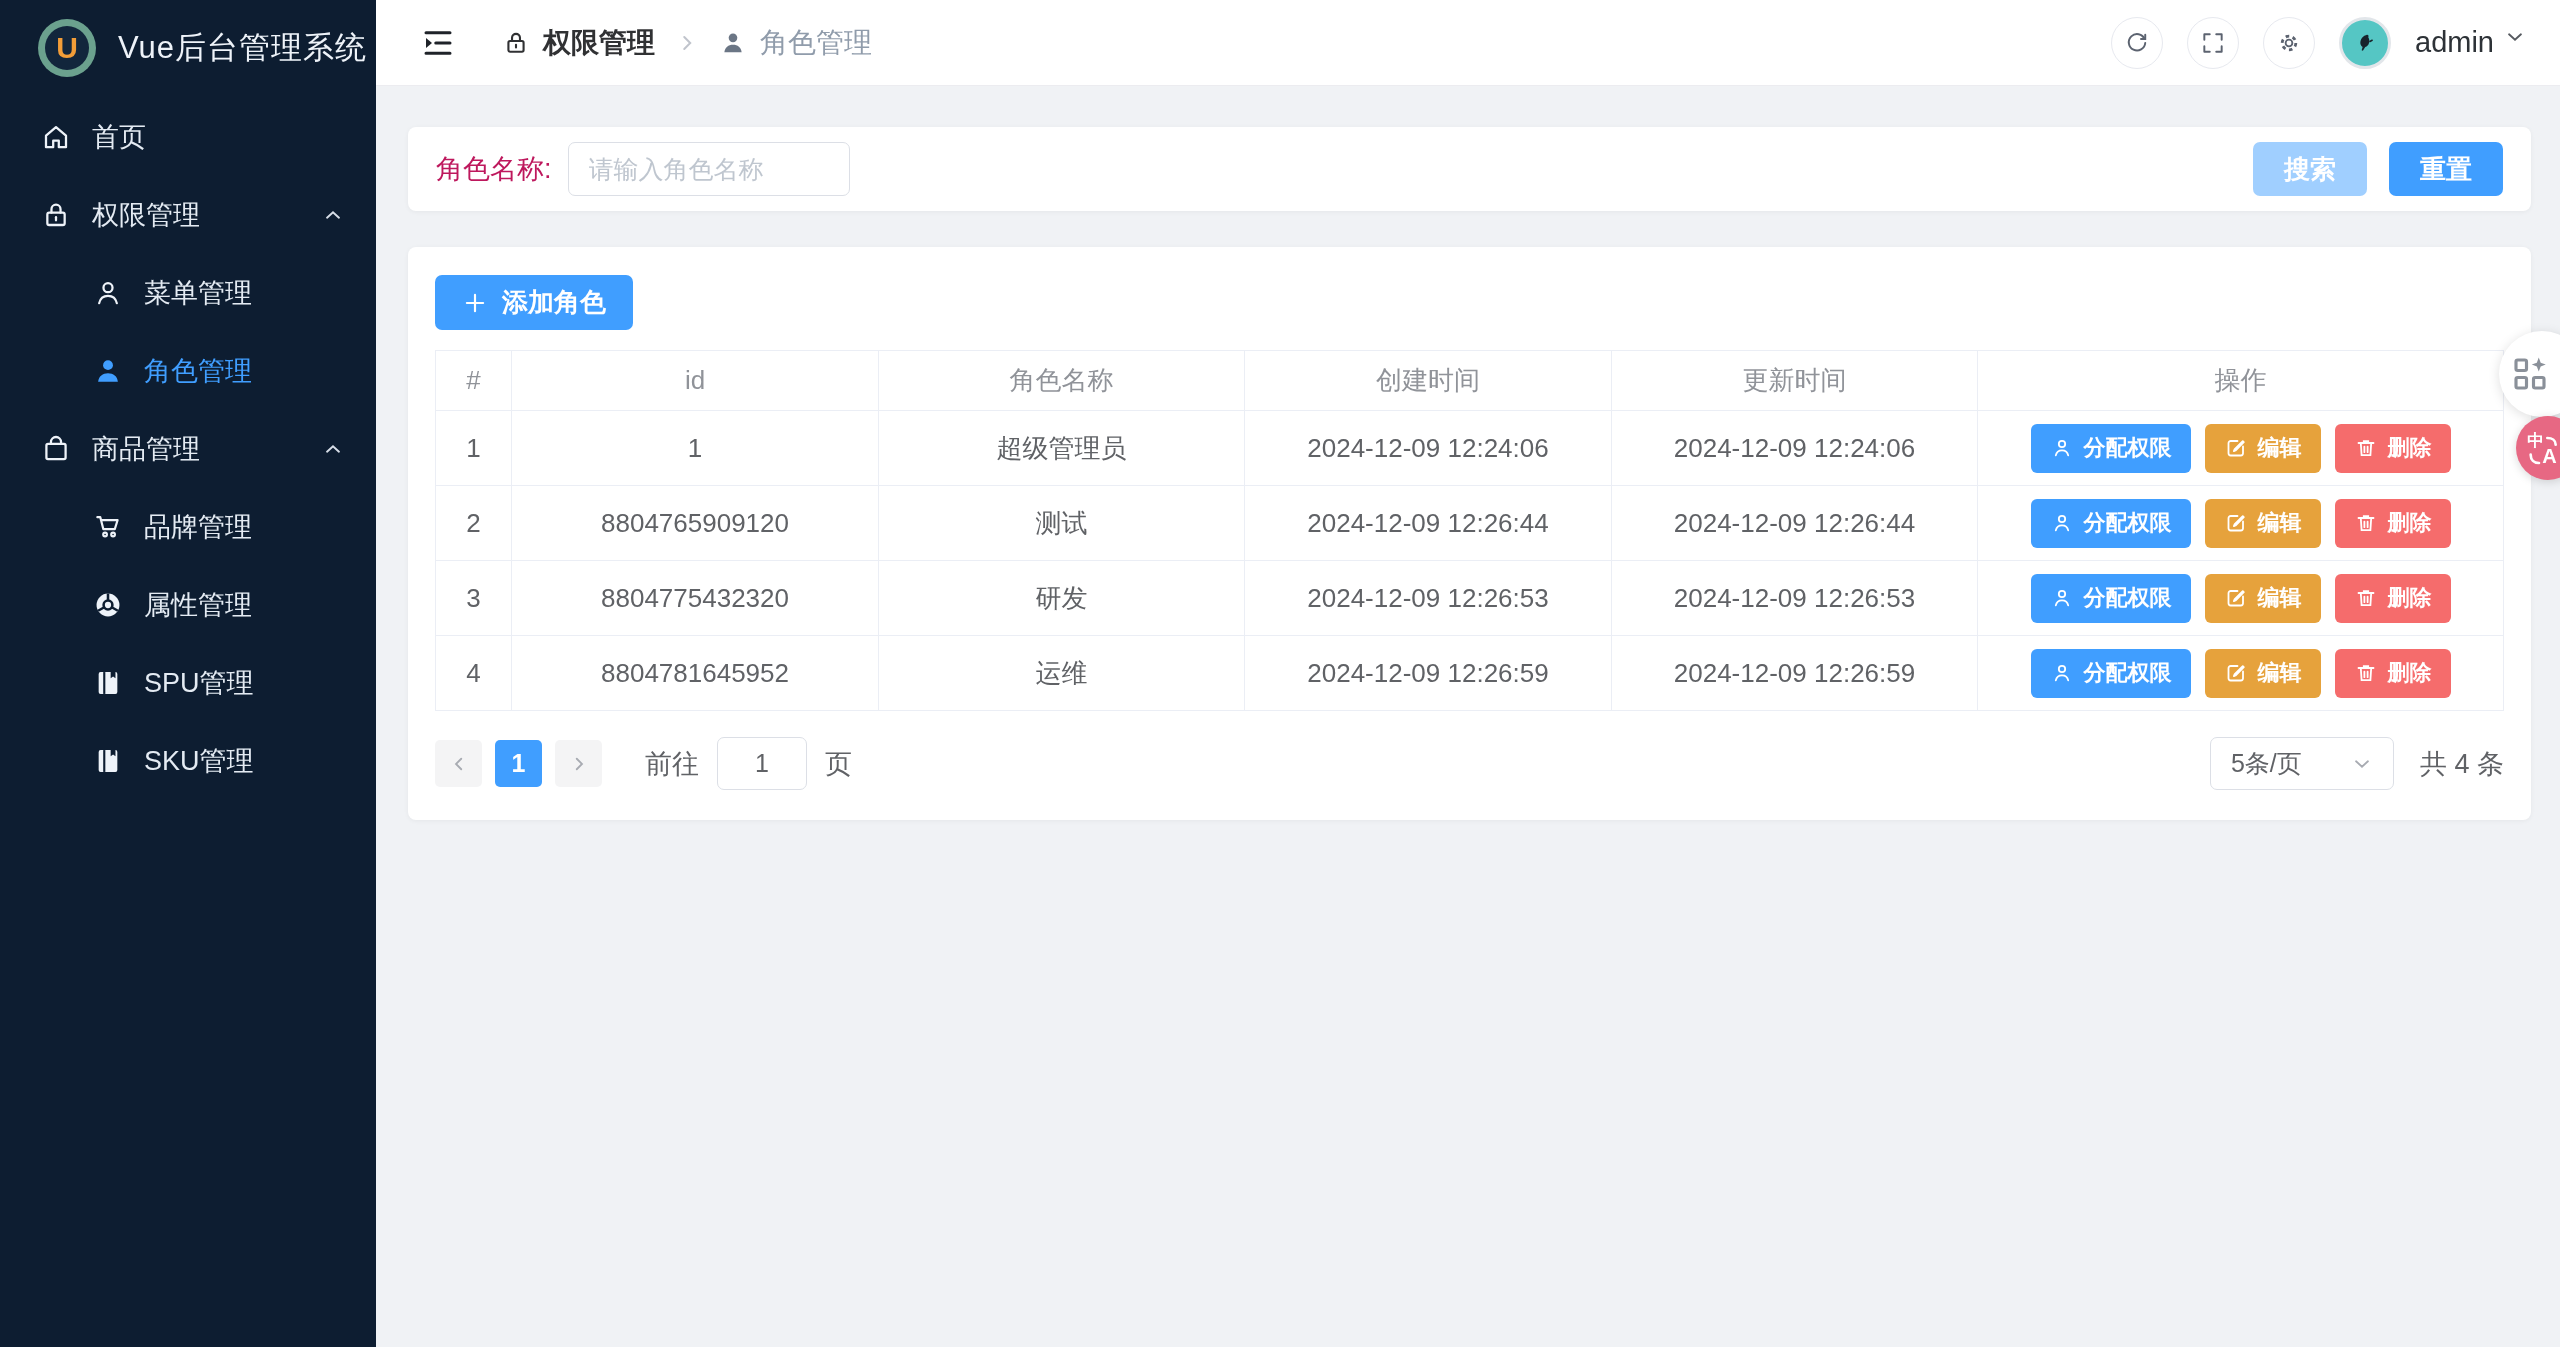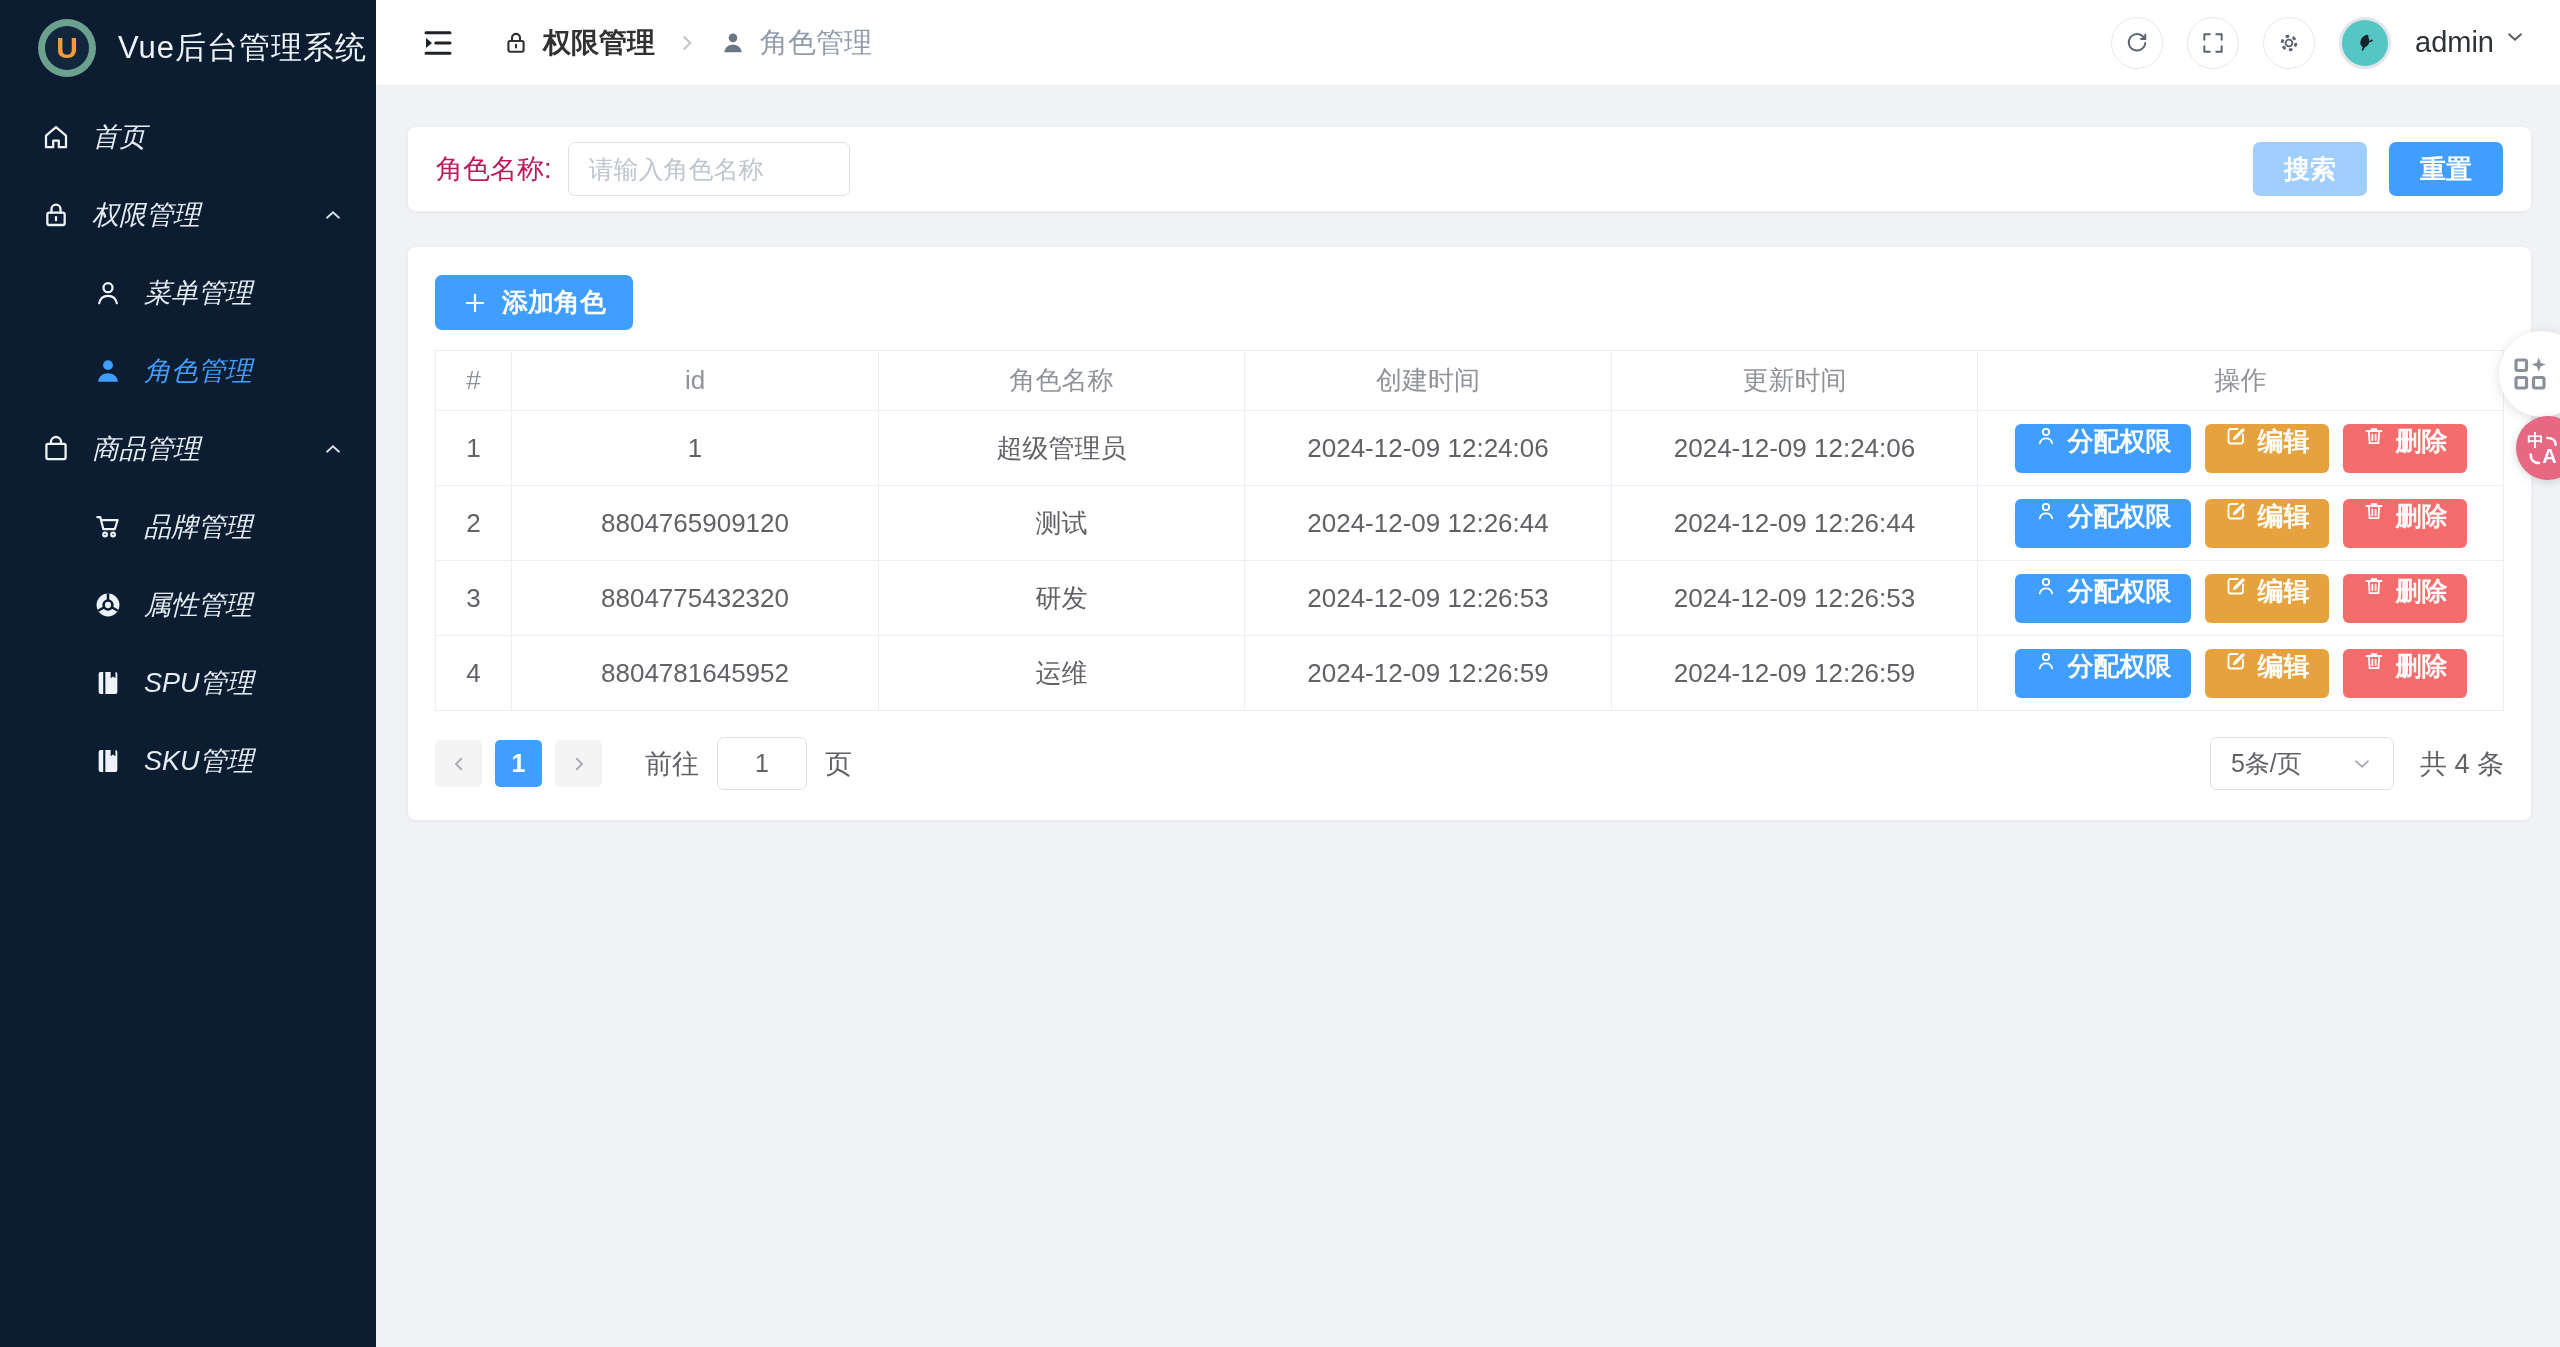--- a/index.html
+++ b/index.html
@@ -7,21 +7,21 @@
     font-family:"Liberation Sans","DejaVu Sans",sans-serif; background:#f0f2f5; }
   svg { display:block; }
 
   
   .sidebar { position:fixed; left:0; top:0; width:376px; height:1347px; background:#0d1d31; z-index:5; }
   .logo { display:flex; align-items:center; gap:22px; padding:20px 0 16px 38px; height:92px; }
   .logo-badge { width:58px; height:58px; border-radius:50%; background:#6ba18e; display:flex; align-items:center; justify-content:center; }
   .logo-badge .inner { width:44px; height:44px; border-radius:50%; background:#12263c; display:flex; align-items:center; justify-content:center;
      color:#f29d38; font-size:30px; font-weight:bold; }
   .logo-title { color:#eef3f9; font-size:31px; letter-spacing:1px; }
-  .menu { padding-top:6px;font-style:italic; }
+  .menu { padding-top:6px; }
   .menu-item { height:78px; display:flex; align-items:center; gap:20px; padding:0 30px 0 40px;
      color:#e4ebf3; font-size:27px; cursor:pointer; }
   .menu-item .mi-icon { width:32px; height:32px; flex:none; color:#eef3f9; }
   .menu-item.sub { padding-left:92px; }
   .menu-item.active, .menu-item.active .mi-icon { color:#409eff; }
   .menu-item .chev { margin-left:auto; width:26px; height:26px; color:#d7dee8; }
 
   
   .header { position:fixed; left:376px; top:0; right:0; height:86px; background:#fff;
      border-bottom:1px solid #ececf0; display:flex; align-items:center; padding:0 34px 0 44px; z-index:4; }
@@ -65,22 +65,22 @@
      cursor:pointer; margin-bottom:20px; }
   .add-btn .plus { width:26px; height:26px; }
 
   table { width:100%; border-collapse:collapse; table-layout:fixed; }
   th, td { border:1px solid #ebeef5; text-align:center; }
   th { color:#909399; font-weight:normal; font-size:26px; height:60px; }
   td { color:#606266; font-size:26px; height:75px; }
   .col-idx { width:76px; } .col-id { width:367px; } .col-name { width:366px; }
   .col-ct { width:367px; } .col-ut { width:366px; }
   .actions-cell { display:flex; gap:14px; justify-content:center; align-items:center; }
-  .abtn { display:inline-flex; align-items:flex-start; gap:10px; height:49px; border:none; border-radius:6px;
-     color:#fff; font-size:26px; font-weight:bold; padding:0 19px; cursor:pointer; }
+  .abtn { display:inline-flex; align-items:center; gap:10px; height:49px; border:none; border-radius:6px;
+     color:#fff; font-size:22px; font-weight:bold; padding:0 19px; cursor:pointer; }
   .abtn svg { width:24px; height:24px; }
   .abtn-assign { background:#409eff; }
   .abtn-edit { background:#e6a23c; }
   .abtn-del { background:#f56c6c; }
 
   .pagination { display:flex; align-items:center; margin-top:26px; }
   .pg-btn { width:47px; height:47px; border-radius:5px; background:#f4f4f5; color:#a8abb2;
      display:flex; align-items:center; justify-content:center; margin-right:13px; cursor:pointer; }
   .pg-btn svg { width:18px; height:18px; }
   .pg-btn.current { background:#409eff; color:#fff; font-size:25px; font-weight:bold; }

